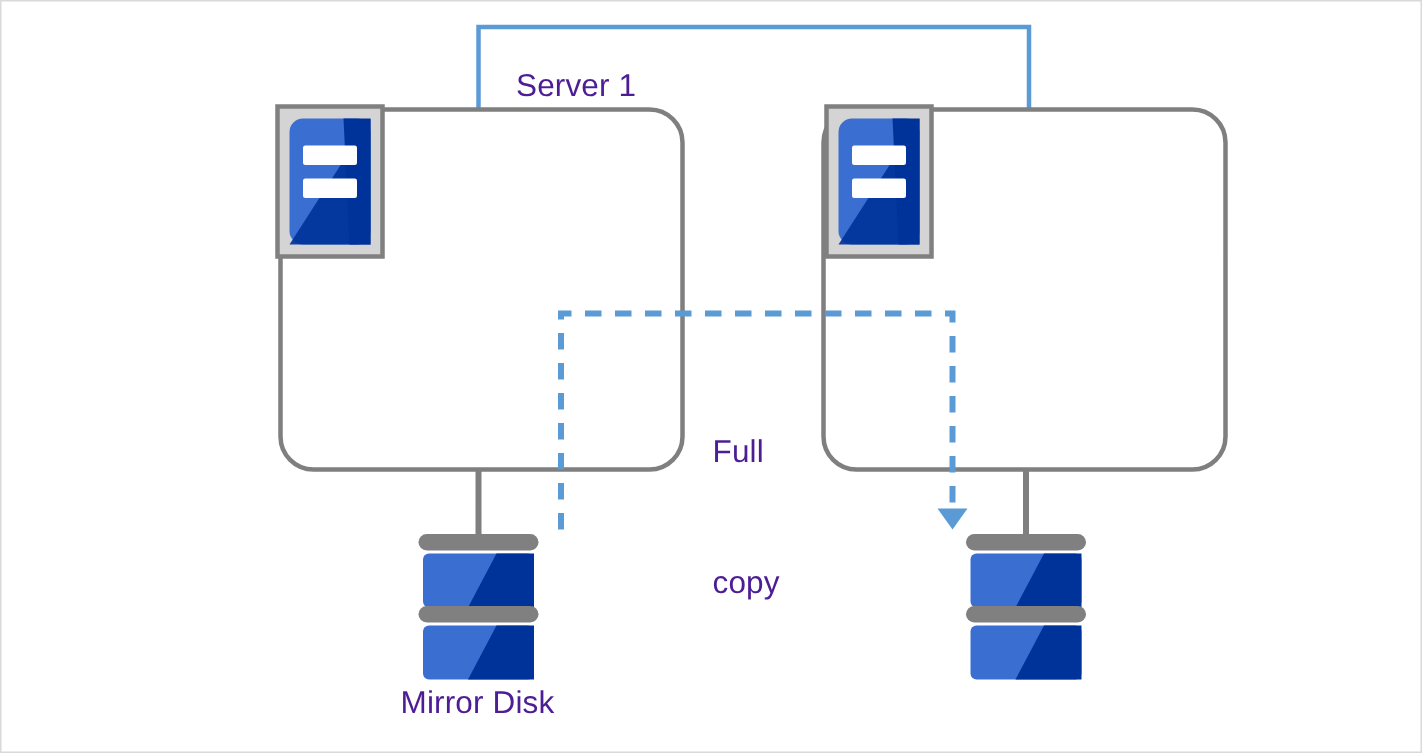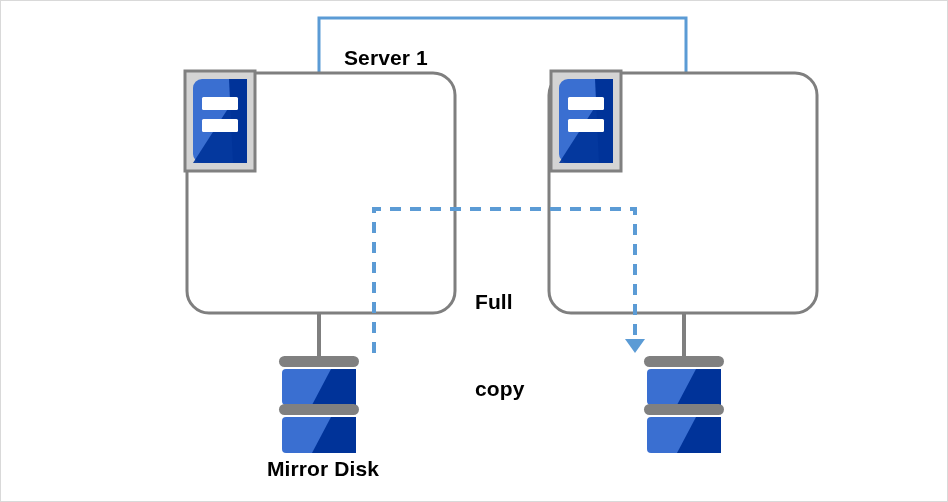--- a/index.html
+++ b/index.html
@@ -21,26 +21,25 @@
   }
   #diagram-svg {
     position: absolute;
     left: 0;
     top: 0;
     width: 948px;
     height: 502px;
   }
   .label {
     position: absolute;
-    color: #000000;
+    color: #4c1d95;
     font-size: 21px;
     line-height: 26px;
     white-space: pre;
     letter-spacing: 0.1px;
-    font-weight: bold;
   }
   #server1-label { left: 343px; top: 44px; }
   #server2-label { left: 706px; top: 44px; }
   #fullcopy-label {
     left: 474px;
     top: 228px;
     line-height: 29px;
     text-align: left;
   }
   #mirrordisk-label { left: 266px; top: 455px; }

